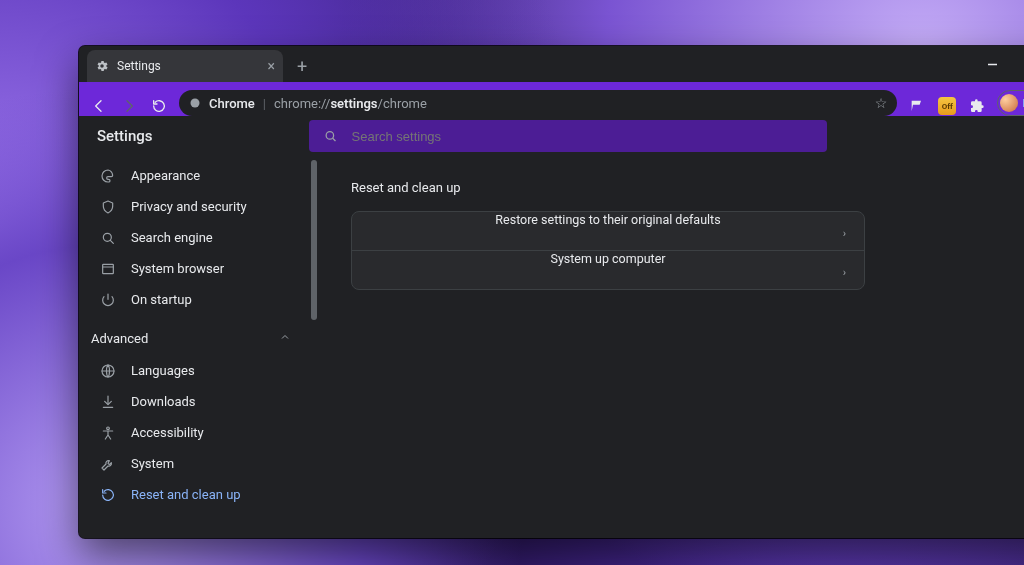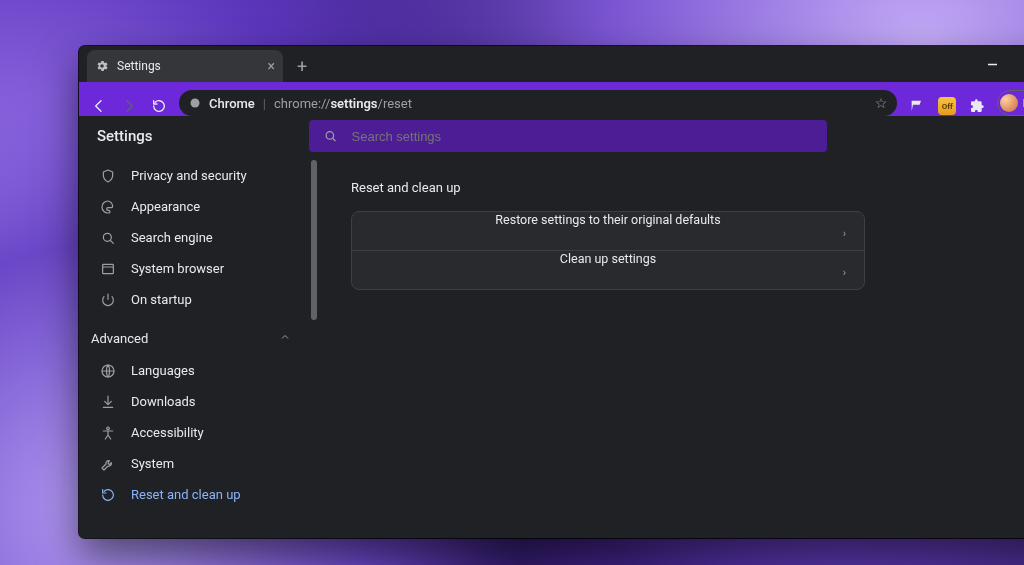--- a/index.html
+++ b/index.html
@@ -138,21 +138,21 @@
           <path d="M4 12a8 8 0 1 0 2.3-5.6"></path>
           <polyline points="4 4 4 9 9 9"></polyline>
         </svg>
       </div>
     <div class="omnibox">
       <svg class="lock" viewBox="0 0 24 24">
           <circle cx="12" cy="12" r="9"></circle>
         </svg>
       <span class="chrome-label">Chrome</span>
       <span class="pipe">|</span>
-      <span class="url"><span>chrome://</span><b>settings</b><span>/reset</span></span>
+      <span class="url"><span>chrome://</span><b>settings</b><span>/chrome</span></span>
       <span class="star">☆</span>
     </div>
     <div class="tbicon">
         <svg viewBox="0 0 24 24">
           <path d="M4 4h14l-2 6H6l-2 10V4z"></path>
         </svg>
       </div>
     <div class="tbicon">
         <div class="off-badge">Off</div>
       </div>
@@ -179,32 +179,32 @@
         <input placeholder="Search settings" style="">
       </div>
     </div>
 
     <div class="cols">
       <div class="sidebar">
         <div id="sidebar-basic">
             <div class="sideitem">
               <span class="ic">
                 <svg viewBox="0 0 24 24">
+                  <path d="M12 3a9 9 0 1 0 0 18h1a2 2 0 0 0 0-4h-1a2 2 0 1 1 0-4h5a2 2 0 0 0 2-2 9 9 0 0 0-7-8z"></path>
+                </svg>
+              </span>
+              <span>Appearance</span>
+            </div>
+            <div class="sideitem">
+              <span class="ic">
+                <svg viewBox="0 0 24 24">
                   <path d="M12 3 5 6v5c0 5 3 8 7 10 4-2 7-5 7-10V6z"></path>
                 </svg>
               </span>
               <span>Privacy and security</span>
-            </div>
-            <div class="sideitem">
-              <span class="ic">
-                <svg viewBox="0 0 24 24">
-                  <path d="M12 3a9 9 0 1 0 0 18h1a2 2 0 0 0 0-4h-1a2 2 0 1 1 0-4h5a2 2 0 0 0 2-2 9 9 0 0 0-7-8z"></path>
-                </svg>
-              </span>
-              <span>Appearance</span>
             </div>
             <div class="sideitem">
               <span class="ic">
                 <svg viewBox="0 0 24 24">
                   <circle cx="11" cy="11" r="6"></circle>
                   <line x1="20" y1="20" x2="15.5" y2="15.5"></line>
                 </svg>
               </span>
               <span>Search engine</span>
             </div>
@@ -283,21 +283,21 @@
       </div>
 
       <div class="main">
         <div class="section-title">Reset and clean up</div>
         <div class="card" id="rows-card">
             <div class="row">
               <span>Restore settings to their original defaults</span>
               <span class="arr">›</span>
             </div>
             <div class="row">
-              <span>Clean up settings</span>
+              <span>System up computer</span>
               <span class="arr">›</span>
             </div>
           </div>
         <div class="main-scroll">
           <div class="arrow">
               <svg viewBox="0 0 10 10">
                 <path d="M0 7 5 2l5 5z"></path>
               </svg>
             </div>
           <div style="flex:1"></div>

